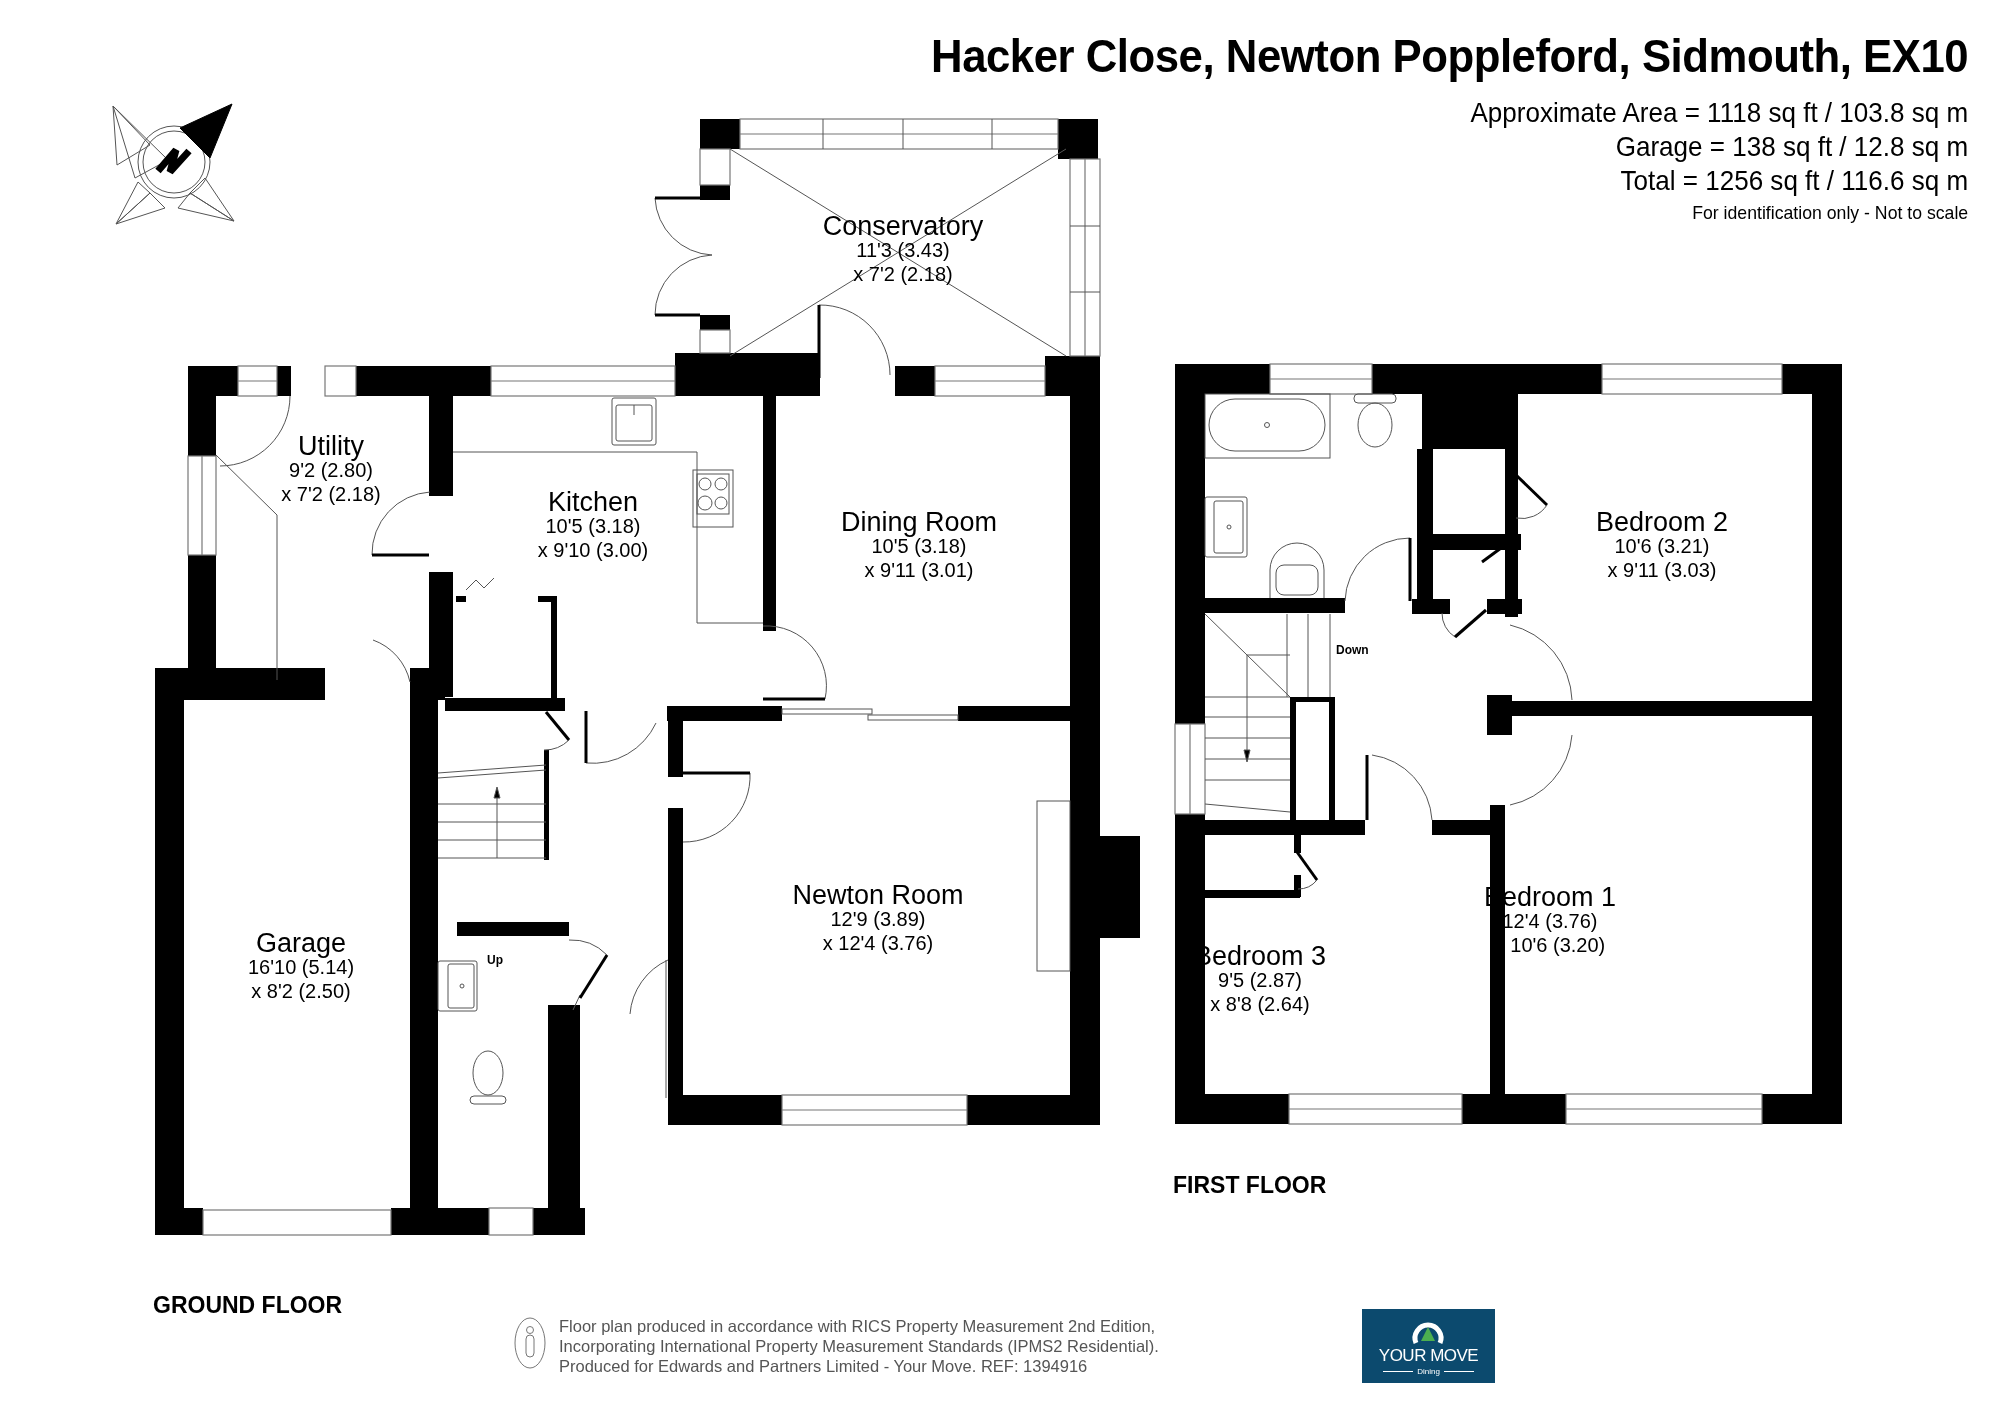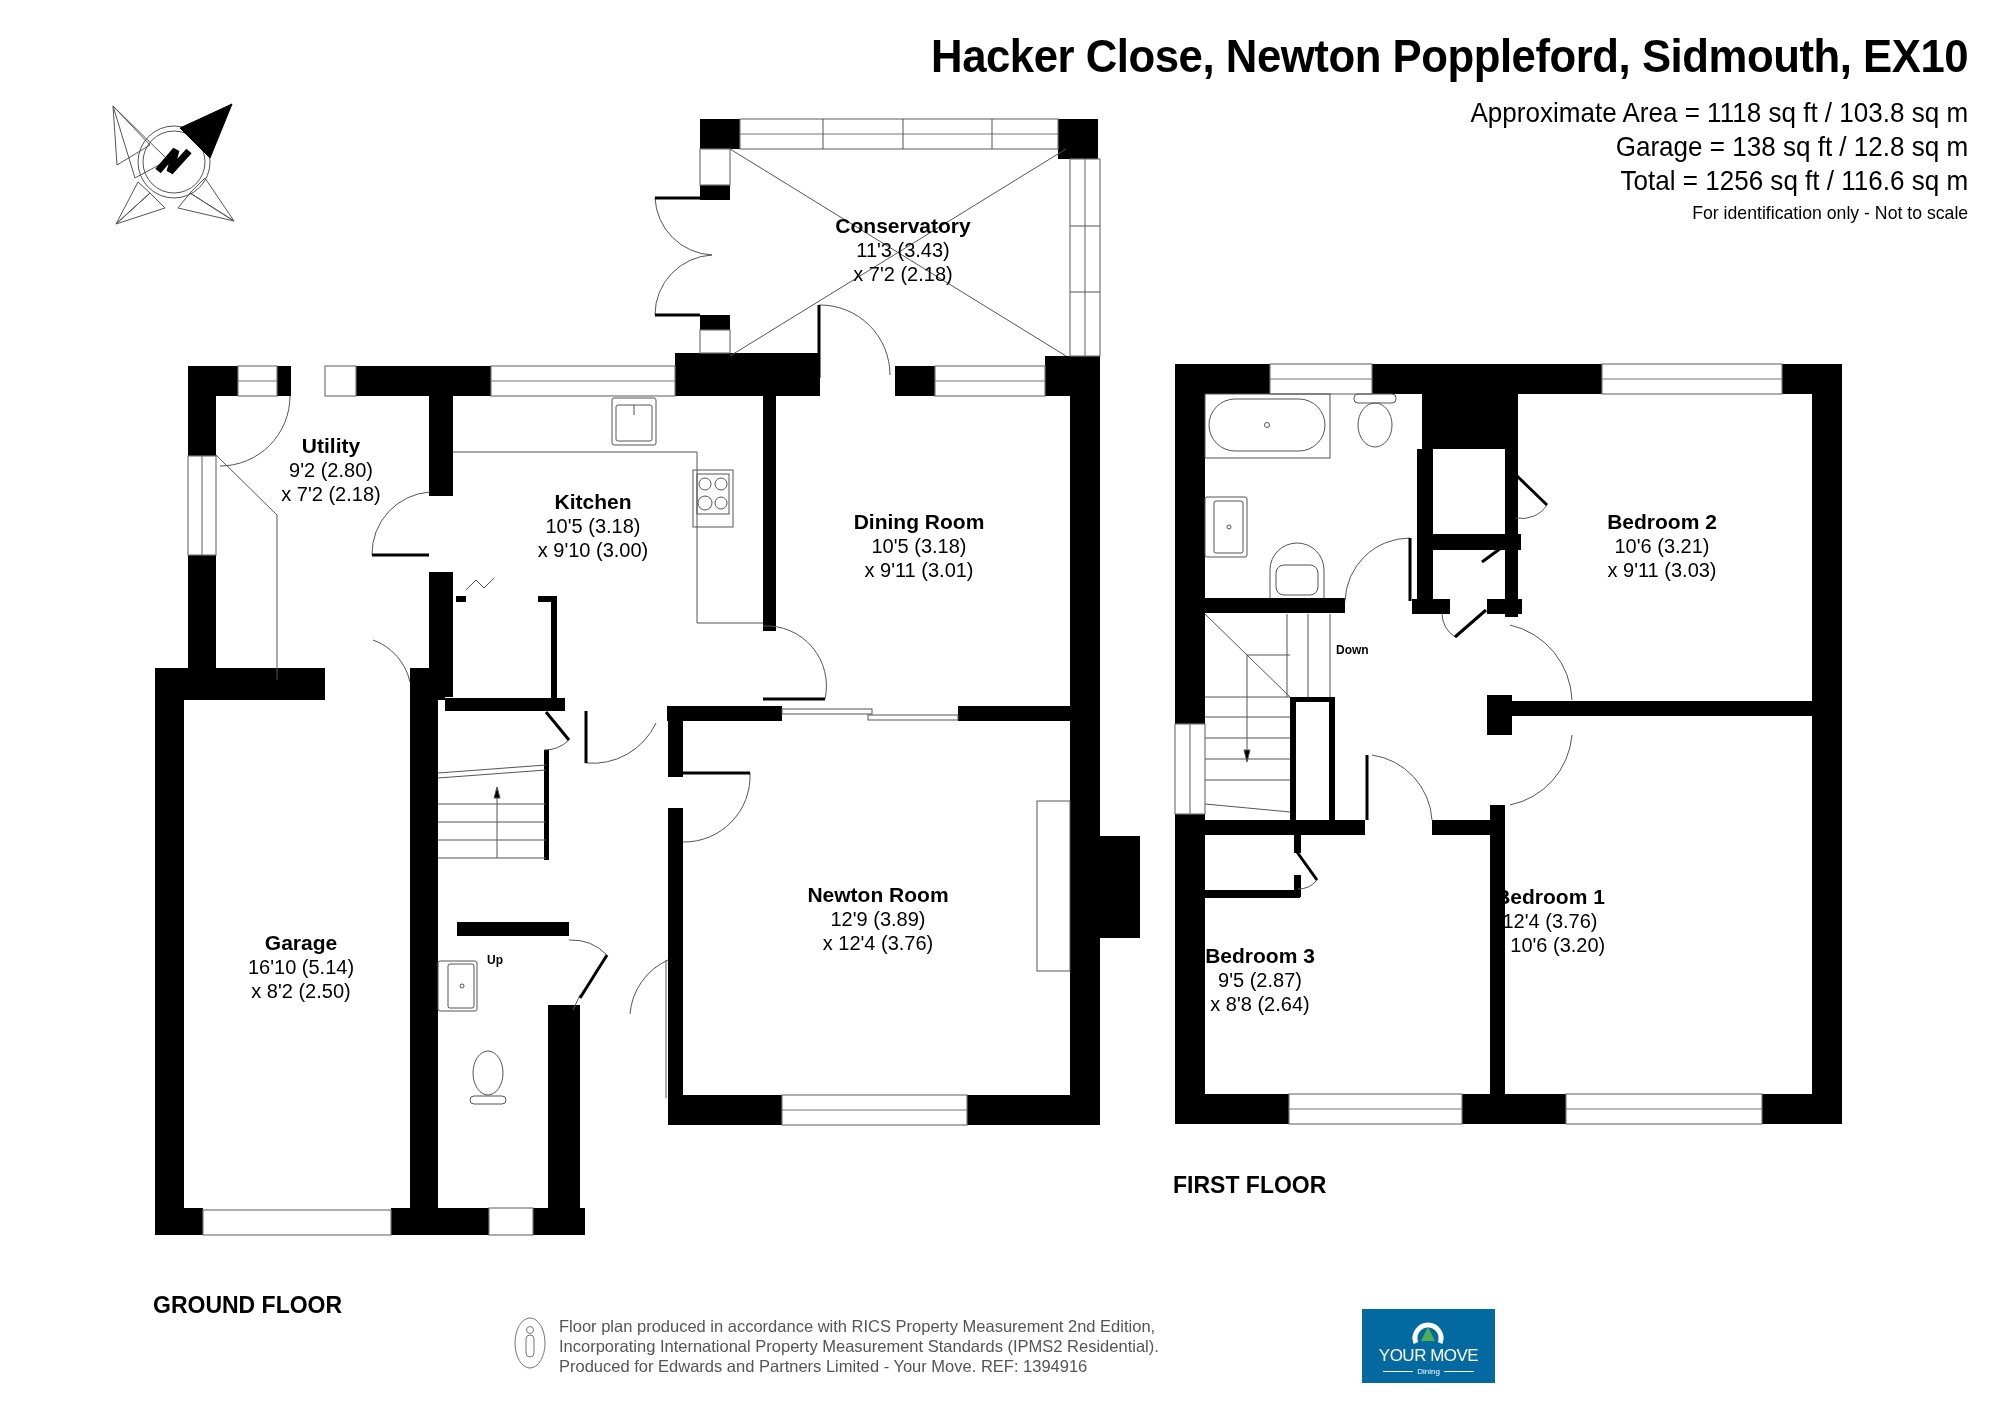--- a/index.html
+++ b/index.html
@@ -2,26 +2,26 @@
 <html><head>
 <meta charset="utf-8">
 <style>
   html, body { margin:0; padding:0; background:#ffffff; }
   body { width:2000px; height:1414px; position:relative; overflow:hidden; font-family:"Liberation Sans", sans-serif; color:#000; }
   .title { position:absolute; right:32px; top:28px; font-size:47px; font-weight:bold; letter-spacing:-0.5px; white-space:nowrap; transform:scaleX(0.93); transform-origin:right top; }
   .areas { position:absolute; right:32px; top:96px; text-align:right; font-size:28px; line-height:34px; transform:scaleX(0.93); transform-origin:right top; }
   .areas .note { font-size:19px; line-height:30px; }
   svg.plan { position:absolute; left:0; top:0; }
   .room-label { position:absolute; text-align:center; transform:translateX(-50%); font-size:20px; line-height:24px; white-space:nowrap; }
-  .room-label .name { font-weight:bold; font-size:21px; }
+  .room-label .name { font-weight:normal; font-size:27px; }
   .floor-label { position:absolute; font-weight:bold; font-size:23px;margin-top:32px; }
   .misc-label { position:absolute; font-weight:bold; font-size:12px; }
   .footer { position:absolute; left:513px; top:1316px; display:flex; align-items:flex-start; gap:12px; }
   .footer .text { font-size:16.5px; line-height:20px; color:#555; }
-  .logo { position:absolute; left:1362px; top:1309px; width:133px; height:74px; background:#0369a1; color:#fff; text-align:center; }
+  .logo { position:absolute; left:1362px; top:1309px; width:133px; height:74px; background:#0c4a6e; color:#fff; text-align:center; }
   .logo .brand { position:absolute; top:37px; width:100%; font-size:17px; letter-spacing:-0.5px; }
   .logo .sub { position:absolute; top:58px; width:100%; font-size:8px; }
   .logo .sub:before, .logo .sub:after { content:""; display:inline-block; width:30px; border-top:1px solid #fff; vertical-align:middle; margin:0 4px; }
 </style>
 </head>
 <body>
 
 <div class="title">Hacker Close, Newton Poppleford, Sidmouth, EX10</div>
 <div class="areas">
   <div>Approximate Area = 1118 sq ft / 103.8 sq m</div>

